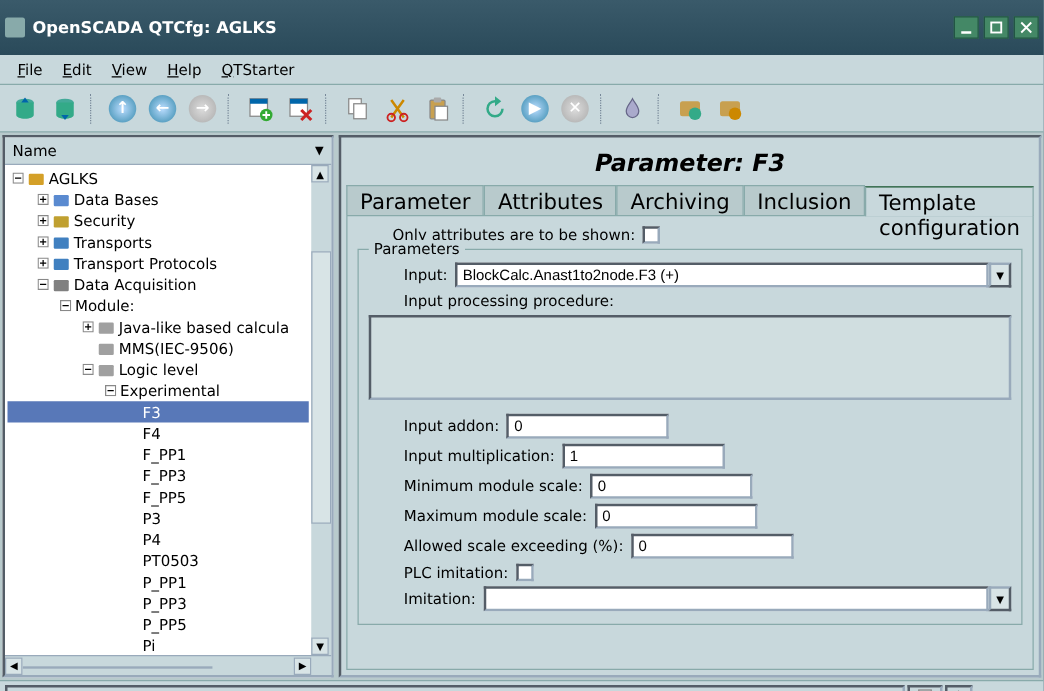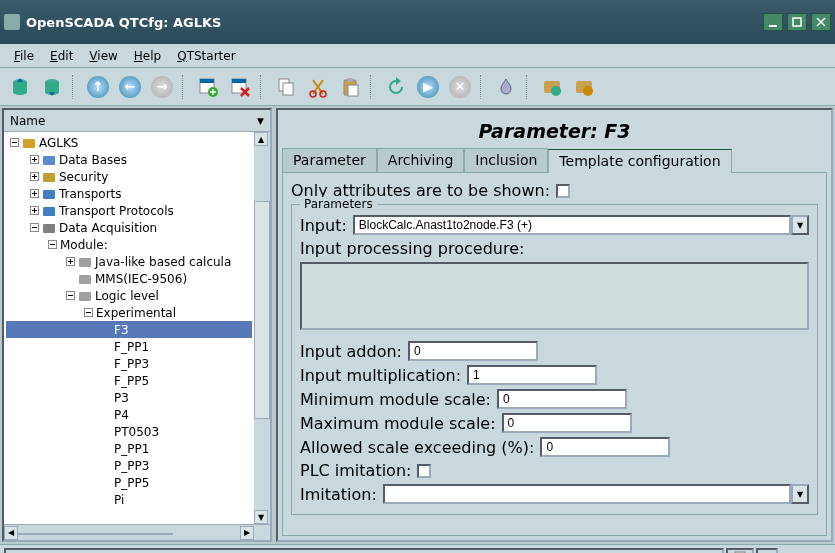--- a/index.html
+++ b/index.html
@@ -31,26 +31,26 @@
 .tree-label { font-size: 12px; }
 .tree-label.italic { }
 .tree-scroll-h { height: 16px; background: #c8d8dc; border-top: 1px solid #9ab; display: flex; align-items: center; }
 .tree-scroll-v { width: 16px; background: #c8d8dc; }
 .scroll-arrow { width: 14px; height: 14px; background: #d8e4e6; border: 1px solid #9ab; display: flex; align-items: center; justify-content: center; font-size: 8px; }
 .scroll-thumb { background: #d8e4e6; border: 1px solid #9ab; }
 
 .content-panel { flex: 1; background: #c8d8dc; border: 2px inset #9ab; display: flex; flex-direction: column; padding: 4px; }
 .content-header { text-align: center; font-size: 19px; font-weight: bold; font-style: italic; padding: 6px; }
 .tabs-row { display: flex; height: 24px; }
-.tab { padding: 3px 10px; background: #b8cacc; border: 1px solid #8aa; border-bottom: none; margin-right: 0; cursor: pointer; font-size: 14px; }
+.tab { padding: 3px 10px; background: #b8cacc; border: 1px solid #8aa; border-bottom: none; margin-right: 0; cursor: pointer; font-size: 17px; }
 .tab.active { background: #c8d8dc; border-top: 1px solid #14532d; position: relative; top: 1px; }
 .tab-content { flex: 1; border: 1px solid #8aa; background: #c8d8dc; padding: 8px; overflow-y: auto; }
 
 .form-row { display: flex; align-items: center; margin-bottom: 4px; gap: 6px; }
-.form-row label { font-size: 16px; }
+.form-row label { font-size: 12px; margin-left: 28px; }
 .checkbox { width: 14px; height: 14px; background: #fff; border: 2px inset #9ab; }
 .fieldset { border: 1px solid #8aa; padding: 6px 8px; margin-top: 4px; }
 .fieldset-title { position: relative; top: -14px; background: #c8d8dc; display: inline-block; padding: 0 4px; font-size: 12px; }
 .fieldset-body { margin-top: -10px; }
 .text-input { background: #fff; border: 2px inset #9ab; padding: 2px 4px; font-size: 12px; height: 20px; }
 .combo { display: flex; }
 .combo .text-input { flex: 1; }
 .combo-btn { width: 18px; height: 20px; background: #d8e4e6; border: 2px outset #9ab; display: flex; align-items: center; justify-content: center; font-size: 8px; }
 .textarea { background: #d0dee0; border: 2px inset #9ab; width: 100%; height: 68px; resize: none; }
 
@@ -315,20 +315,24 @@
               </svg>
             </span>
             <span class="tree-label">Experimental</span>
           </div>
           <div class="tree-node selected" style="padding-left:94px">
             <span class="tree-toggle"></span>
             <span class="tree-label">F3</span>
           </div>
           <div class="tree-node" style="padding-left:94px">
             <span class="tree-toggle"></span>
+            <span class="tree-label">F4</span>
+          </div>
+          <div class="tree-node" style="padding-left:94px">
+            <span class="tree-toggle"></span>
             <span class="tree-label">F_PP1</span>
           </div>
           <div class="tree-node" style="padding-left:94px">
             <span class="tree-toggle"></span>
             <span class="tree-label">F_PP3</span>
           </div>
           <div class="tree-node" style="padding-left:94px">
             <span class="tree-toggle"></span>
             <span class="tree-label">F_PP5</span>
           </div>
@@ -376,20 +380,21 @@
         </div>
       <div class="scroll-arrow">▶</div>
       <div style="width:16px"></div>
     </div>
   </div>
 
   <div class="content-panel">
     <div class="content-header">Parameter: F3</div>
     <div class="tabs-row" id="tabs-row">
         <div class="tab">Parameter</div>
+        <div class="tab">Attributes</div>
         <div class="tab">Archiving</div>
         <div class="tab">Inclusion</div>
         <div class="tab active">Template configuration</div>
       </div>
     <div class="tab-content">
       <div class="form-row">
         <label>Only attributes are to be shown:</label>
         <div class="checkbox"></div>
       </div>
       <div class="fieldset">

